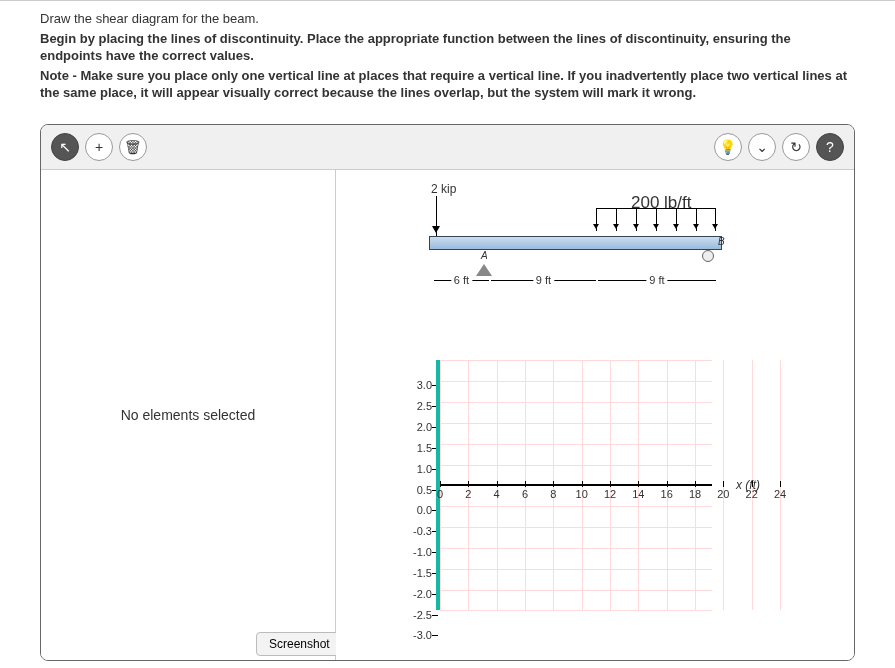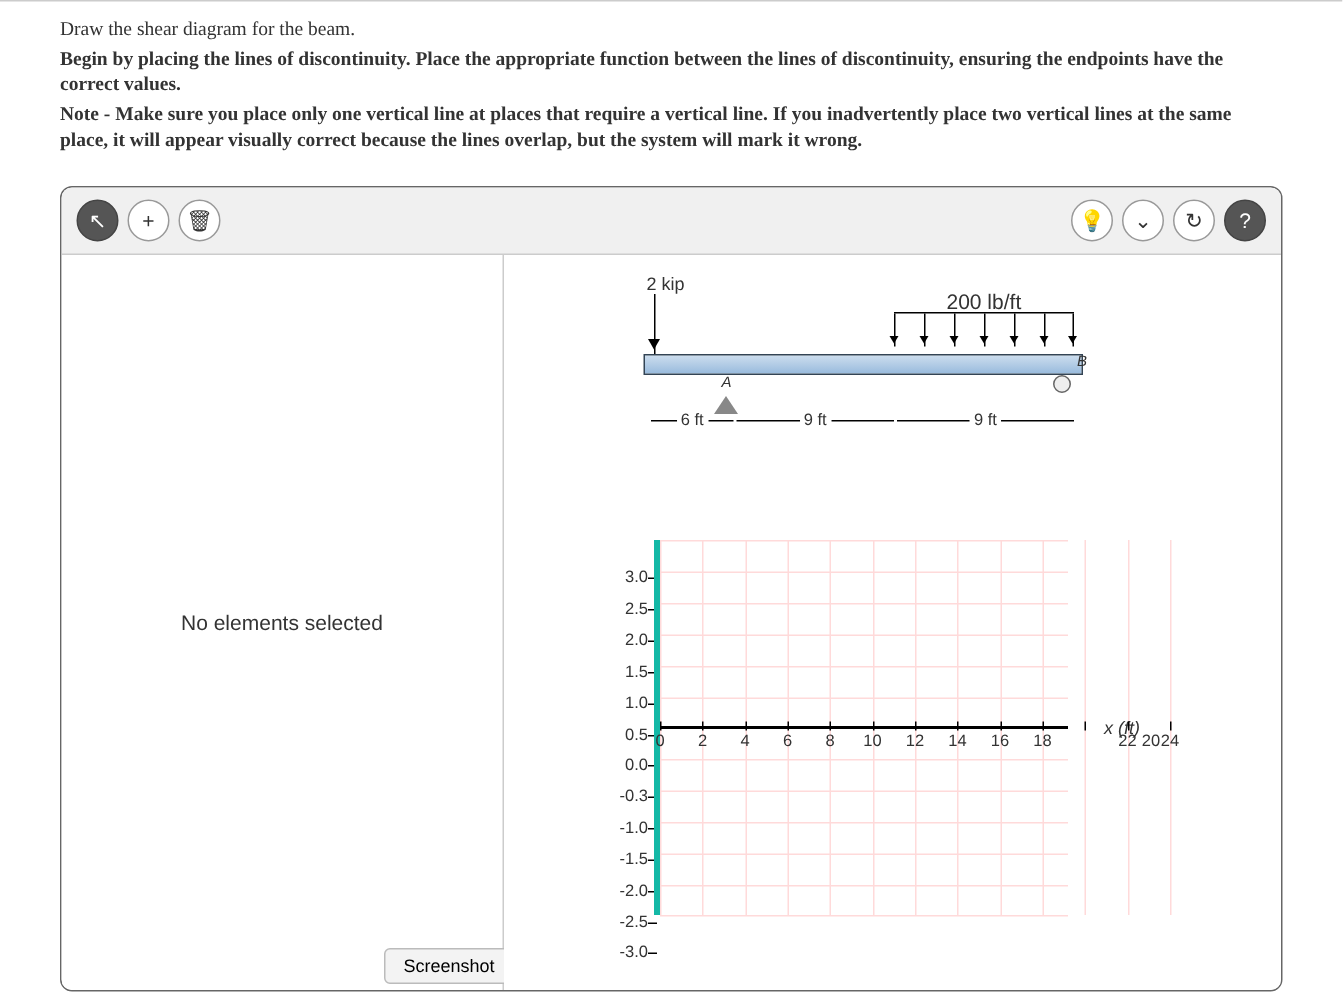--- a/index.html
+++ b/index.html
@@ -10,21 +10,21 @@
       background: #fff;
       width: 895px;
     }
     .header-line {
       border-top: 1px solid #ccc;
       margin-bottom: 10px;
     }
     .instructions {
       padding: 0 40px 10px 40px;
     }
-    .instructions p { margin-bottom: 3px; line-height: 1.3; font-family: Liberation Serif, serif; }
+    .instructions p { margin-bottom: 3px; line-height: 1.3; }
     .instructions .bold { font-weight: bold; }
     .workspace {
       margin: 10px 40px;
       border: 1px solid #666;
       border-radius: 8px;
       overflow: hidden;
     }
     .toolbar {
       background: #f0f0f0;
       padding: 8px 10px;
@@ -80,21 +80,21 @@
     .beam-kip-label {
       position: absolute;
       left: 5px;
       top: -8px;
       font-size: 12px;
     }
     .beam-dist-label {
       position: absolute;
       left: 205px;
       top: 3px;
-      font-size: 14px;
+      font-size: 17px;
     }
     .load-arrow {
       position: absolute;
       left: 10px;
       top: 6px;
       width: 1px;
       height: 40px;
       background: #000;
     }
     .load-arrow::after {
@@ -424,21 +424,21 @@
               <div class="xtick" style="left: 141.667px;">10</div>
               <div class="xtick-mark" style="left: 141.667px;"></div>
               <div class="xtick" style="left: 170px;">12</div>
               <div class="xtick-mark" style="left: 170px;"></div>
               <div class="xtick" style="left: 198.333px;">14</div>
               <div class="xtick-mark" style="left: 198.333px;"></div>
               <div class="xtick" style="left: 226.667px;">16</div>
               <div class="xtick-mark" style="left: 226.667px;"></div>
               <div class="xtick" style="left: 255px;">18</div>
               <div class="xtick-mark" style="left: 255px;"></div>
-              <div class="xtick" style="left: 283.333px; margin-left: 44px;">20</div>
+              <div class="xtick" style="left: 283.333px;">20</div>
               <div class="xtick-mark" style="left: 283.333px;"></div>
               <div class="xtick" style="left: 311.667px;">22</div>
               <div class="xtick-mark" style="left: 311.667px;"></div>
               <div class="xtick" style="left: 340px;">24</div>
               <div class="xtick-mark" style="left: 340px;"></div>
             </div>
         </div>
       </div>
     </div>
   </div>

